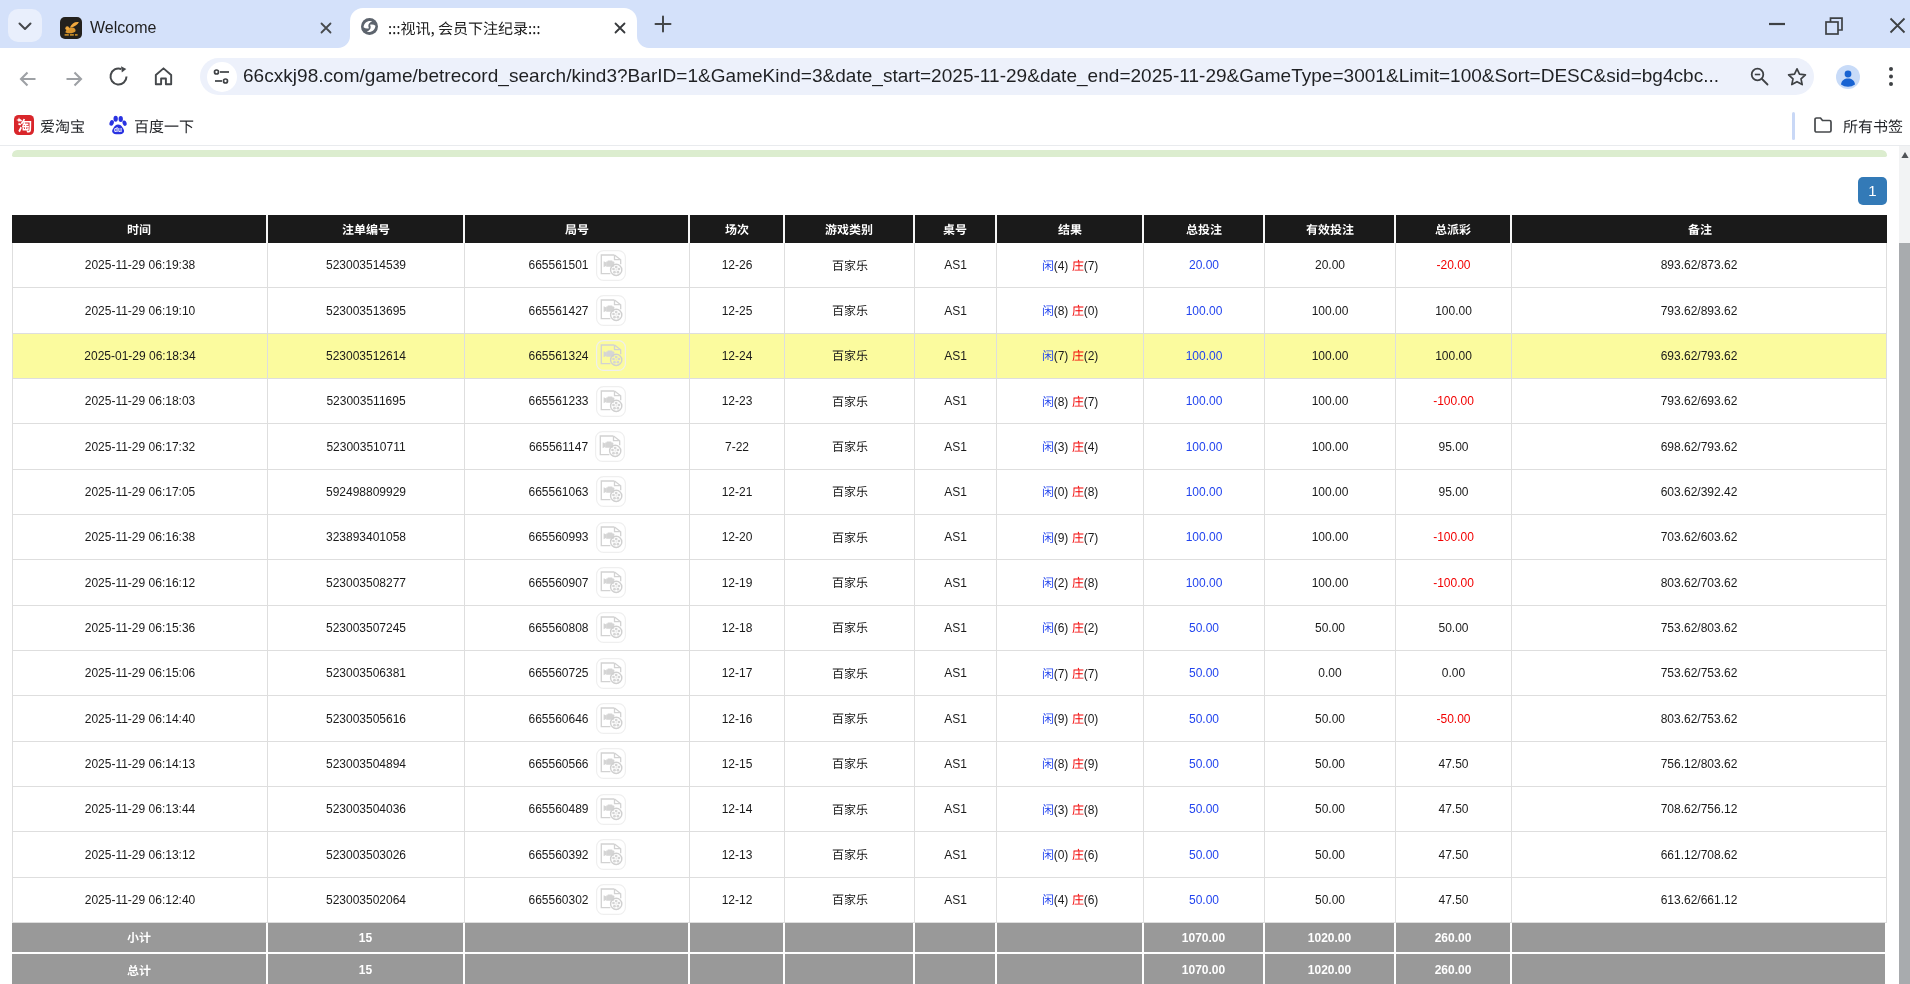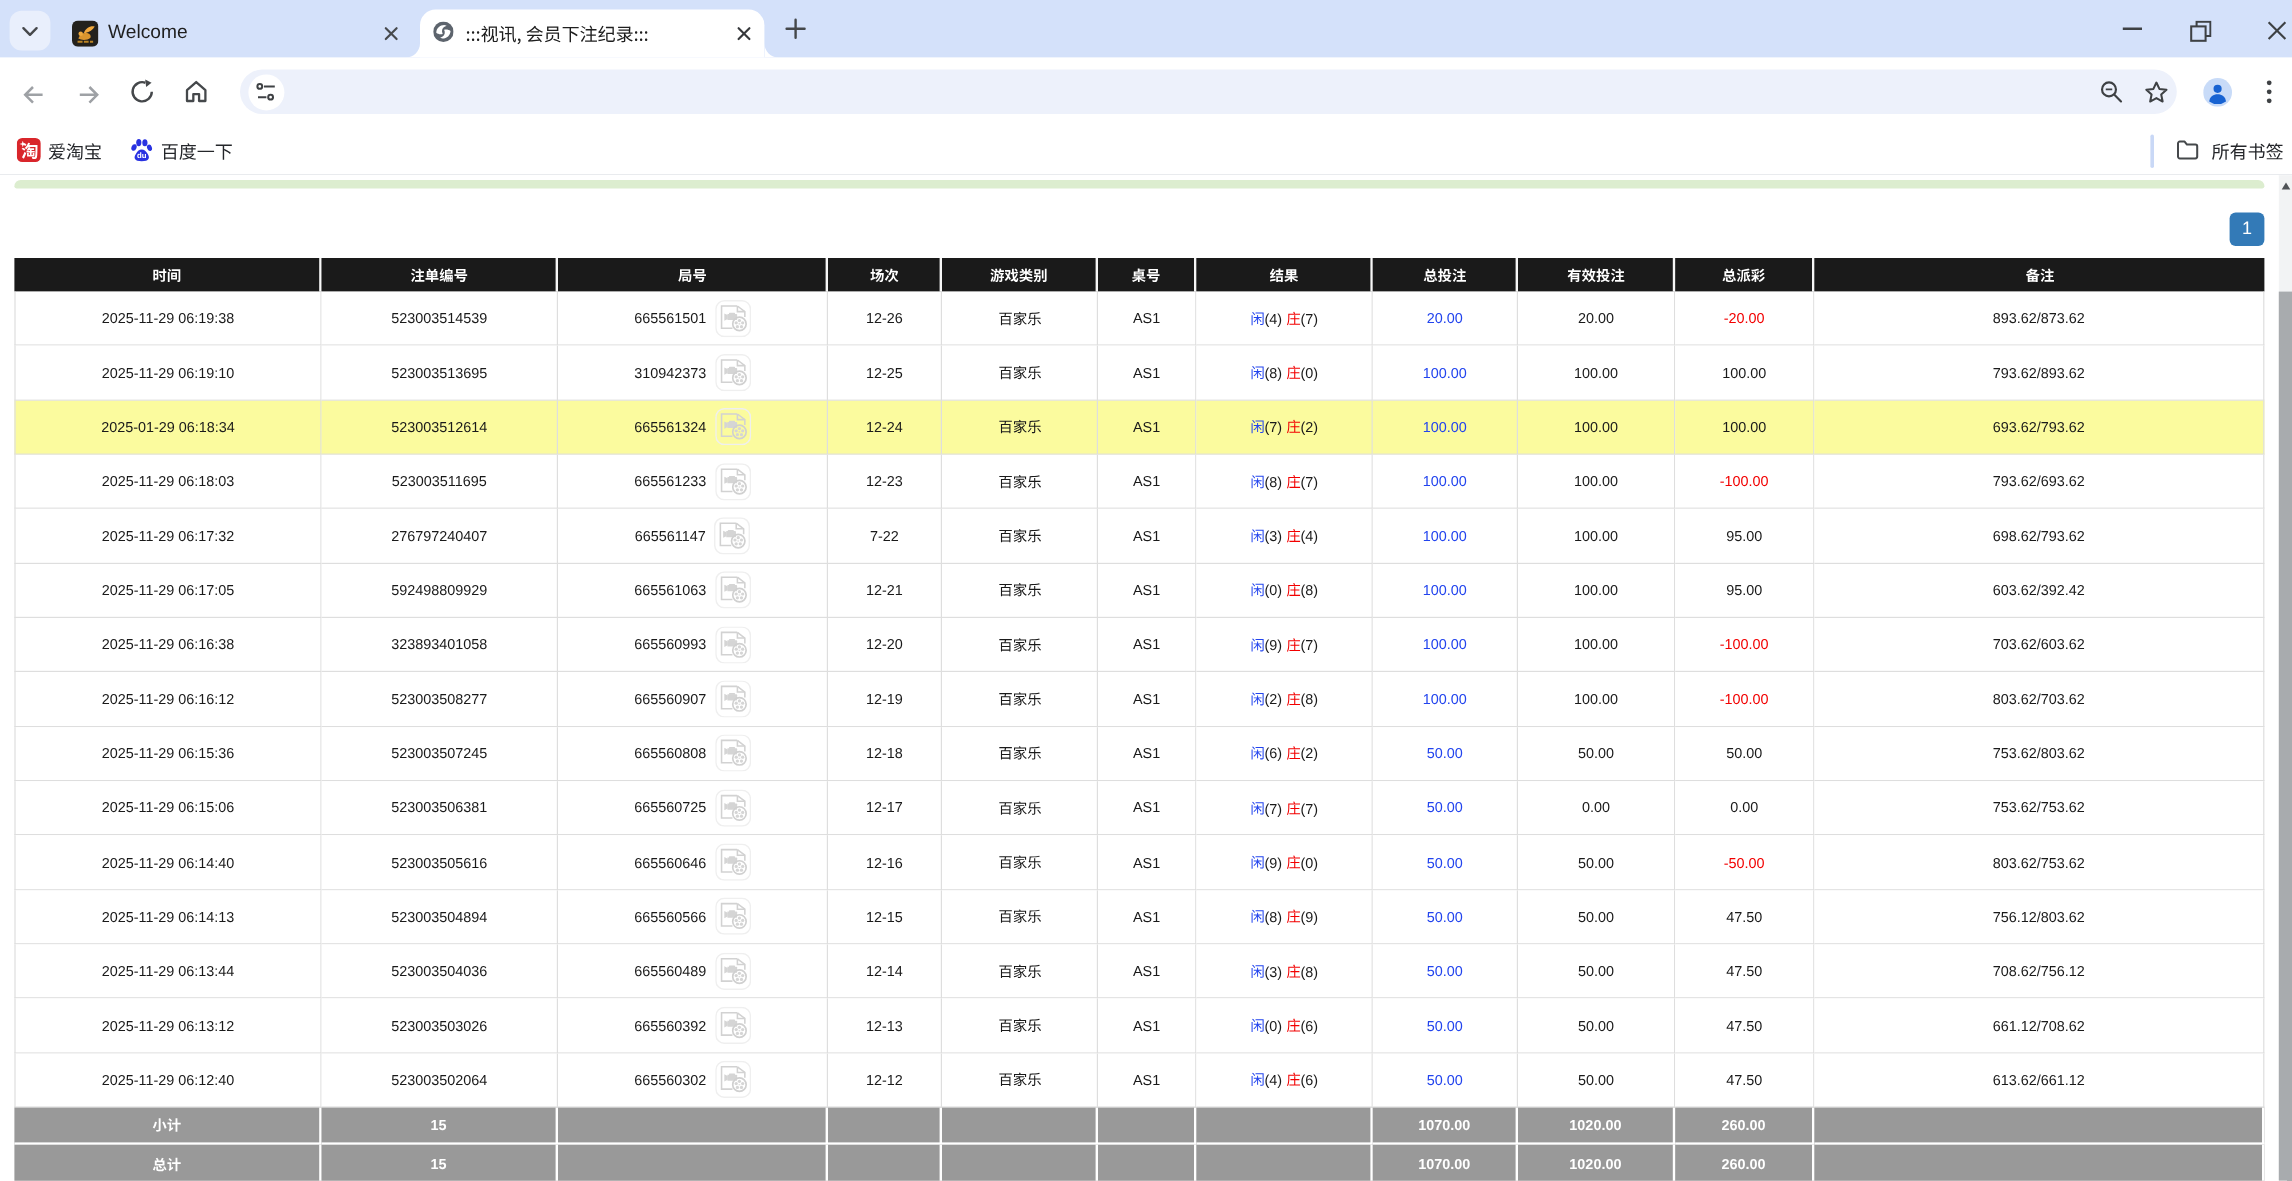--- a/index.html
+++ b/index.html
@@ -175,20 +175,21 @@
         <path d="M4 10.5 L12 3.5 L20 10.5 V20 H14.5 V14 H9.5 V20 H4 Z" fill="none" stroke="#45484b" stroke-width="2" stroke-linejoin="round"></path>
       </svg>
     <div id="omni">
       <div class="circ"></div>
       <svg class="abs" style="left:12px;top:9px" width="20" height="20" viewBox="0 0 20 20">
           <circle cx="4.5" cy="5" r="2" fill="none" stroke="#3e4144" stroke-width="1.7"></circle>
           <path d="M8 5 H17" stroke="#3e4144" stroke-width="1.7"></path>
           <path d="M3 14 H10" stroke="#3e4144" stroke-width="1.7"></path>
           <circle cx="13.5" cy="14" r="2" fill="none" stroke="#3e4144" stroke-width="1.7"></circle>
         </svg>
+      <span id="urltxt">66cxkj98.com/game/betrecord_search/kind3?BarID=1&amp;GameKind=3&amp;date_start=2025-11-29&amp;date_end=2025-11-29&amp;GameType=3001&amp;Limit=100&amp;Sort=DESC&amp;sid=bg4cbc...</span>
       <svg class="abs" style="left:1549px;top:8px" width="21" height="21" viewBox="0 0 21 21">
           <circle cx="8.5" cy="8.5" r="5.8" fill="none" stroke="#3e4144" stroke-width="1.8"></circle>
           <path d="M5.8 8.5 H11.2" stroke="#3e4144" stroke-width="1.6"></path>
           <path d="M13 13 L18.5 18.5" stroke="#3e4144" stroke-width="1.8" stroke-linecap="round"></path>
         </svg>
       <svg class="abs" style="left:1586px;top:7.5px" width="22" height="22" viewBox="0 0 22 22">
           <path d="M11 2.8 L13.5 8.1 L19.4 8.8 L15 12.8 L16.2 18.6 L11 15.7 L5.8 18.6 L7 12.8 L2.6 8.8 L8.5 8.1 Z" fill="none" stroke="#3e4144" stroke-width="1.7" stroke-linejoin="round"></path>
         </svg>
     </div>
     <svg class="abs" style="left:1836px;top:16.5px" width="24" height="24" viewBox="0 0 24 24">
@@ -312,21 +313,21 @@
                 <use href="#zhuang"></use>
               </svg><span>(7)</span></td>
             <td style="color:#2244ee">20.00</td>
             <td>20.00</td>
             <td style="color:#f20000">-20.00</td>
             <td>893.62/873.62</td>
           </tr>
 <tr>
             <td>2025-11-29 06:19:10</td>
             <td>523003513695</td>
-            <td><span class="rno">310942373</span><svg class="film" width="30" height="31" viewBox="0 0 30 31">
+            <td><span class="rno">665561427</span><svg class="film" width="30" height="31" viewBox="0 0 30 31">
                 <rect x="0.6" y="0.6" width="28.8" height="29.8" rx="7" fill="none" stroke="#efefef" stroke-width="1.2"></rect>
                 <g stroke="#d2d2d2" fill="none" stroke-width="1.3">
                   <path d="M18.3 5 H5.3 V23.6 H14.4"></path>
                   <path d="M18.5 5 L24.7 9.7 V14.2"></path>
                   <path d="M18.5 5 L18.5 9.7 L24.7 9.7"></path>
                 </g>
                 <g fill="#d5d5d5">
                   <path d="M10.2 11.6 H17.6 Q18.3 11.6 18.3 12.3 V16 Q18.3 16.7 17.6 16.7 H10.2 Z"></path>
                   <path d="M10.4 12.6 L7.6 11.2 V17.2 L10.4 15.8 Z"></path>
                   <rect x="11.5" y="10.6" width="5" height="1.4" rx="0.5"></rect>
@@ -431,21 +432,21 @@
               </svg><span>(8)</span> <svg width="12.0" height="15.0" viewBox="0 -12 12.0 15.0" style="vertical-align:-3.0px;" fill="#f20000">
                 <use href="#zhuang"></use>
               </svg><span>(7)</span></td>
             <td style="color:#2244ee">100.00</td>
             <td>100.00</td>
             <td style="color:#f20000">-100.00</td>
             <td>793.62/693.62</td>
           </tr>
 <tr>
             <td>2025-11-29 06:17:32</td>
-            <td>276797240407</td>
+            <td>523003510711</td>
             <td><span class="rno">665561147</span><svg class="film" width="30" height="31" viewBox="0 0 30 31">
                 <rect x="0.6" y="0.6" width="28.8" height="29.8" rx="7" fill="none" stroke="#efefef" stroke-width="1.2"></rect>
                 <g stroke="#d2d2d2" fill="none" stroke-width="1.3">
                   <path d="M18.3 5 H5.3 V23.6 H14.4"></path>
                   <path d="M18.5 5 L24.7 9.7 V14.2"></path>
                   <path d="M18.5 5 L18.5 9.7 L24.7 9.7"></path>
                 </g>
                 <g fill="#d5d5d5">
                   <path d="M10.2 11.6 H17.6 Q18.3 11.6 18.3 12.3 V16 Q18.3 16.7 17.6 16.7 H10.2 Z"></path>
                   <path d="M10.4 12.6 L7.6 11.2 V17.2 L10.4 15.8 Z"></path>

